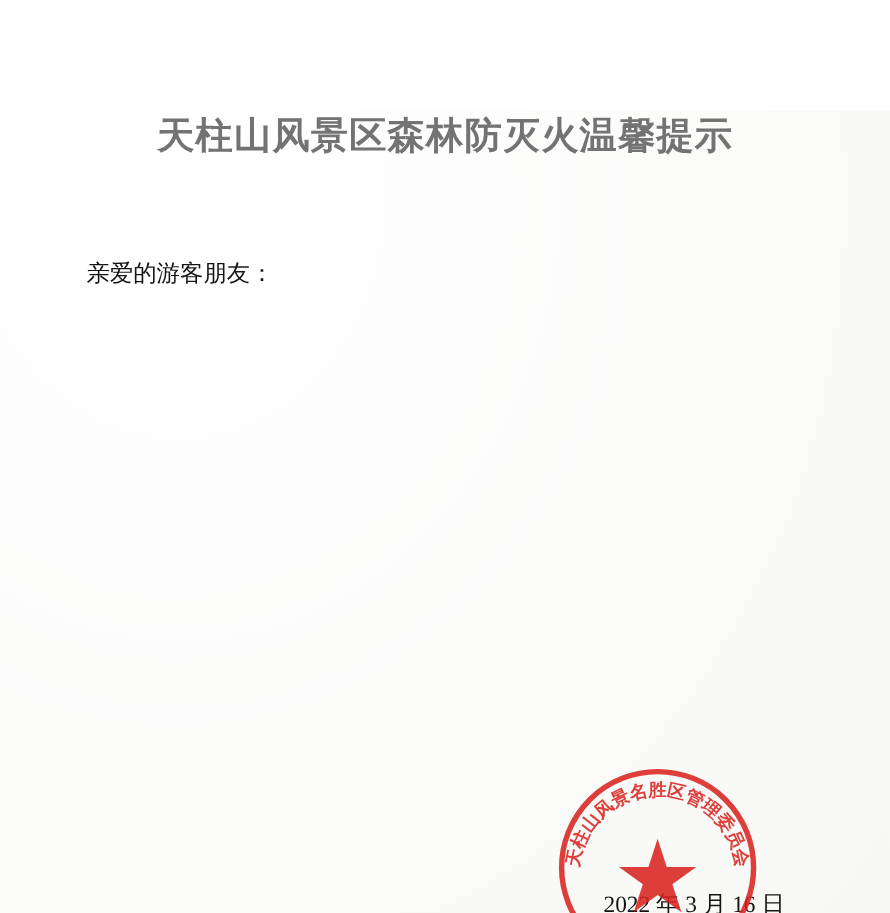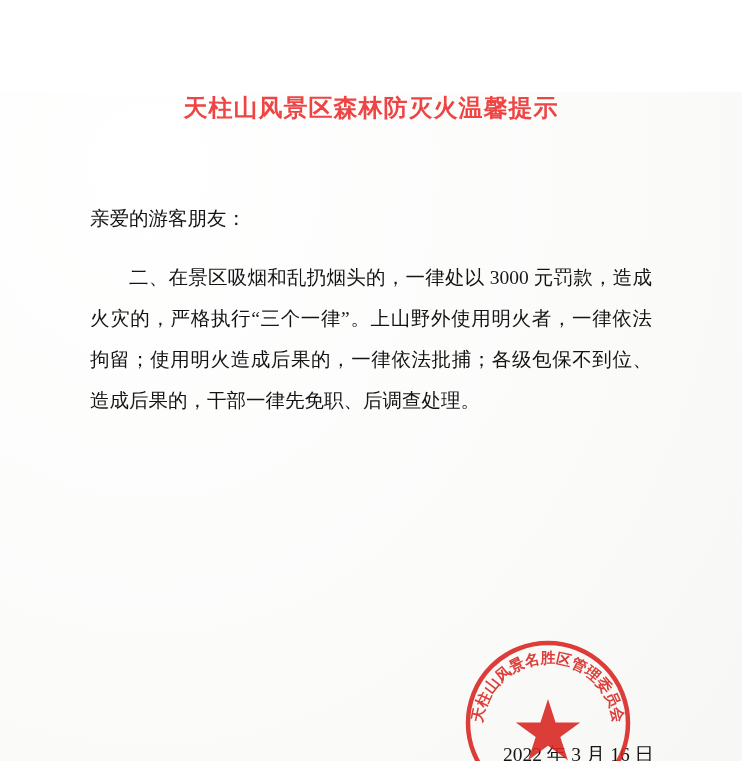--- a/index.html
+++ b/index.html
@@ -34,38 +34,38 @@
   }
 
   .content {
     position: relative;
     z-index: 2;
     padding: 0 72px;
   }
 
   .doc-title {
     text-align: center;
-    font-size: 24px;
+    font-size: 31px;
     font-weight: bold;
     letter-spacing: 1px;
-    color: #ef4444;
+    color: #737373;
     margin-top: 92px;
     font-family: "Liberation Serif", "DejaVu Serif", serif;
   }
 
   .body-text {
     margin-top: 74px;
     font-size: 19.5px;
     line-height: 41px;
     color: #141414;
     text-align: justify;
   }
 
   .para {
-    margin: 18px;
+    margin: 0;
     text-indent: 0;
   }
   .para.indent {
     text-indent: 39px;
   }
 
   .sign-block {
     position: absolute;
     right: 88px;
     bottom: 78px;
@@ -114,21 +114,20 @@
 <body>
 
 <div id="page">
 
   <div class="content">
 
     <div class="doc-title">天柱山风景区森林防灭火温馨提示</div>
 
     <div class="body-text">
       <p class="para">亲爱的游客朋友：</p>
-      <p class="para indent">二、在景区吸烟和乱扔烟头的，一律处以 3000 元罚款，造成火灾的，严格执行“三个一律”。上山野外使用明火者，一律依法拘留；使用明火造成后果的，一律依法批捕；各级包保不到位、造成后果的，干部一律先免职、后调查处理。</p>
     </div>
   </div>
 
   <div class="seal">
     <svg viewBox="0 0 172 172" xmlns="http://www.w3.org/2000/svg">
       <circle class="seal-red" cx="86" cy="86" r="80" stroke-width="4.5"></circle>
       <polygon class="seal-star" points="86,62 93.6,85.4 118.2,85.4 98.3,99.9 105.9,123.3 86,108.8 66.1,123.3 73.7,99.9 53.8,85.4 78.4,85.4"></polygon>
       <path id="sealTopArc" d="M 20 92 A 66 66 0 0 1 152 92" fill="none"></path>
       <text class="seal-txt">
         <textPath href="#sealTopArc" startOffset="50%" text-anchor="middle">天柱山风景名胜区管理委员会</textPath>

